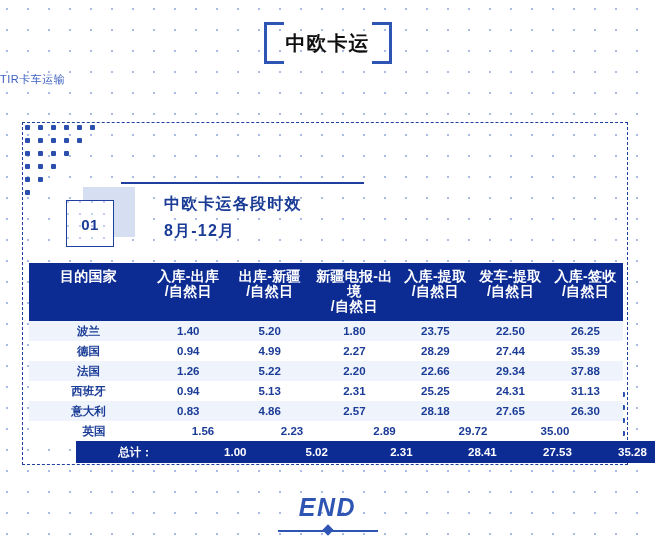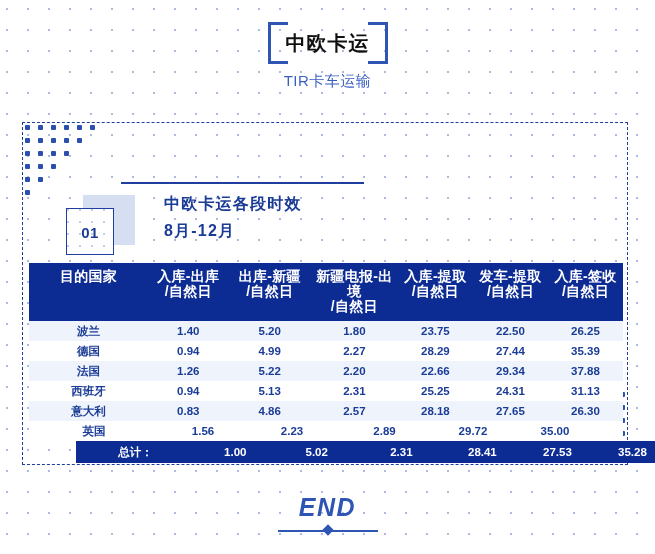--- a/index.html
+++ b/index.html
@@ -19,57 +19,57 @@
     background-size:21px 21px;
     background-position:6px 8px;
   }
 
   
   .header{
     position:absolute;left:0;right:0;top:0;height:101px;
   }
   .title-wrap{
     position:absolute;left:50%;top:22px;transform:translateX(-50%);
-    width:120px;height:42px;
+    width:96px;height:42px;padding-left:32px;
   }
   .title-text{
     position:absolute;left:0;right:0;top:50%;transform:translateY(-50%);
     text-align:center;
     font-size:20px;font-weight:bold;color:#101010;
     letter-spacing:1px;
     line-height:1;
   }
   .brk{position:absolute;width:17px;height:19px;}
   .brk.tl{left:0;top:0;border-left:3px solid #2f55b4;border-top:3px solid #2f55b4;}
   .brk.bl{left:0;bottom:0;border-left:3px solid #2f55b4;border-bottom:3px solid #2f55b4;}
   .brk.tr{right:0;top:0;border-right:3px solid #2f55b4;border-top:3px solid #2f55b4;}
   .brk.br{right:0;bottom:0;border-right:3px solid #2f55b4;border-bottom:3px solid #2f55b4;}
 
   .subtitle{
     position:absolute;left:0;right:0;top:72px;
-    text-align:center;
-    font-size:15px;color:#3a5fc0;letter-spacing:0.5px;
+    text-align:left;
+    font-size:11px;color:#3a5fc0;letter-spacing:0.5px;
   }
 
   
   .panel{
     position:absolute;
     left:22px;top:122px;width:606px;height:343px;
     border:1.6px dashed #1f3f9e;
     box-sizing:border-box;
   }
   .dots-tri{position:absolute;}
   .dot{position:absolute;width:5px;height:5px;background:#2a4fae;border-radius:1px;}
 
   
   .sec{
     position:absolute;left:43px;top:67px;
   }
   .badge{
-    position:absolute;left:0;top:8px;width:62px;height:60px;padding-left:36px;
+    position:absolute;left:0;top:0;width:62px;height:60px;padding-left:36px;
   }
   .badge-shadow{
     position:absolute;left:17px;top:-3px;width:52px;height:50px;
     background:#d5dff1;
   }
   .badge-box{
     position:absolute;left:0;top:10px;width:48px;height:47px;
     border:1.6px solid #1f3f9e;background:#ffffff;
     background-image:radial-gradient(circle at 1px 1px, rgba(52,95,190,0.30) 1px, rgba(0,0,0,0) 1.2px);
     background-size:12px 12px;

